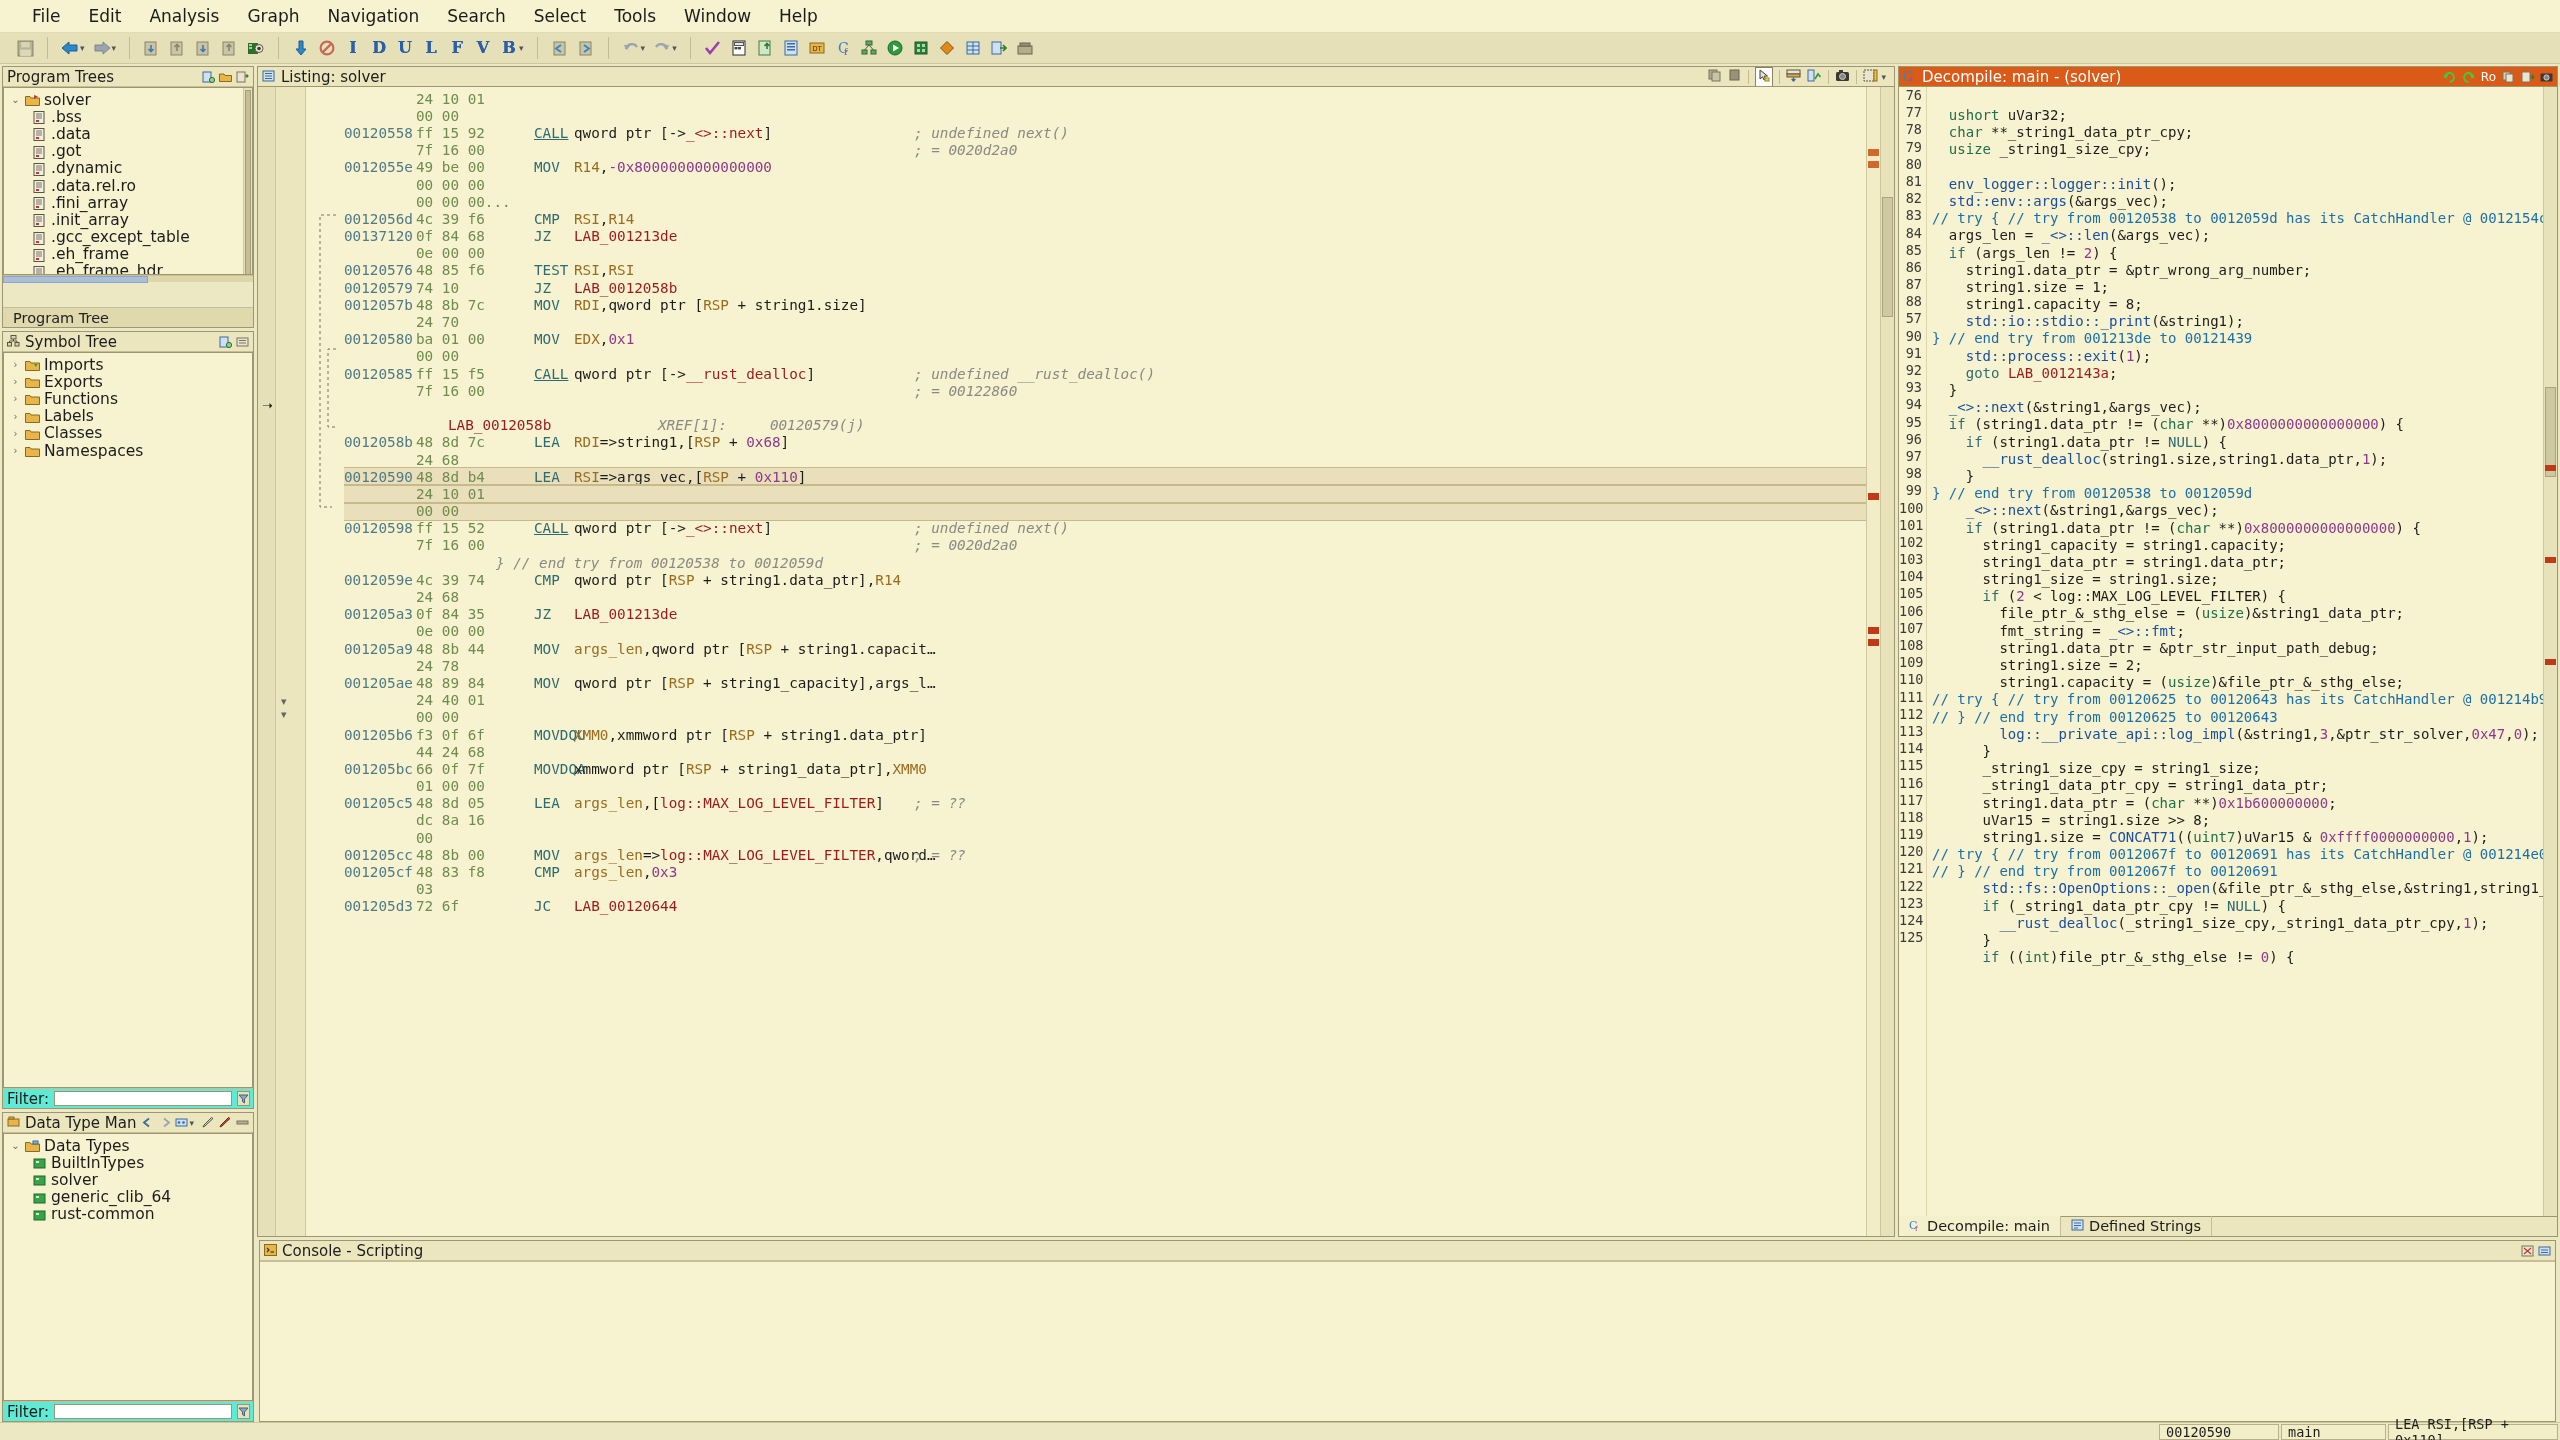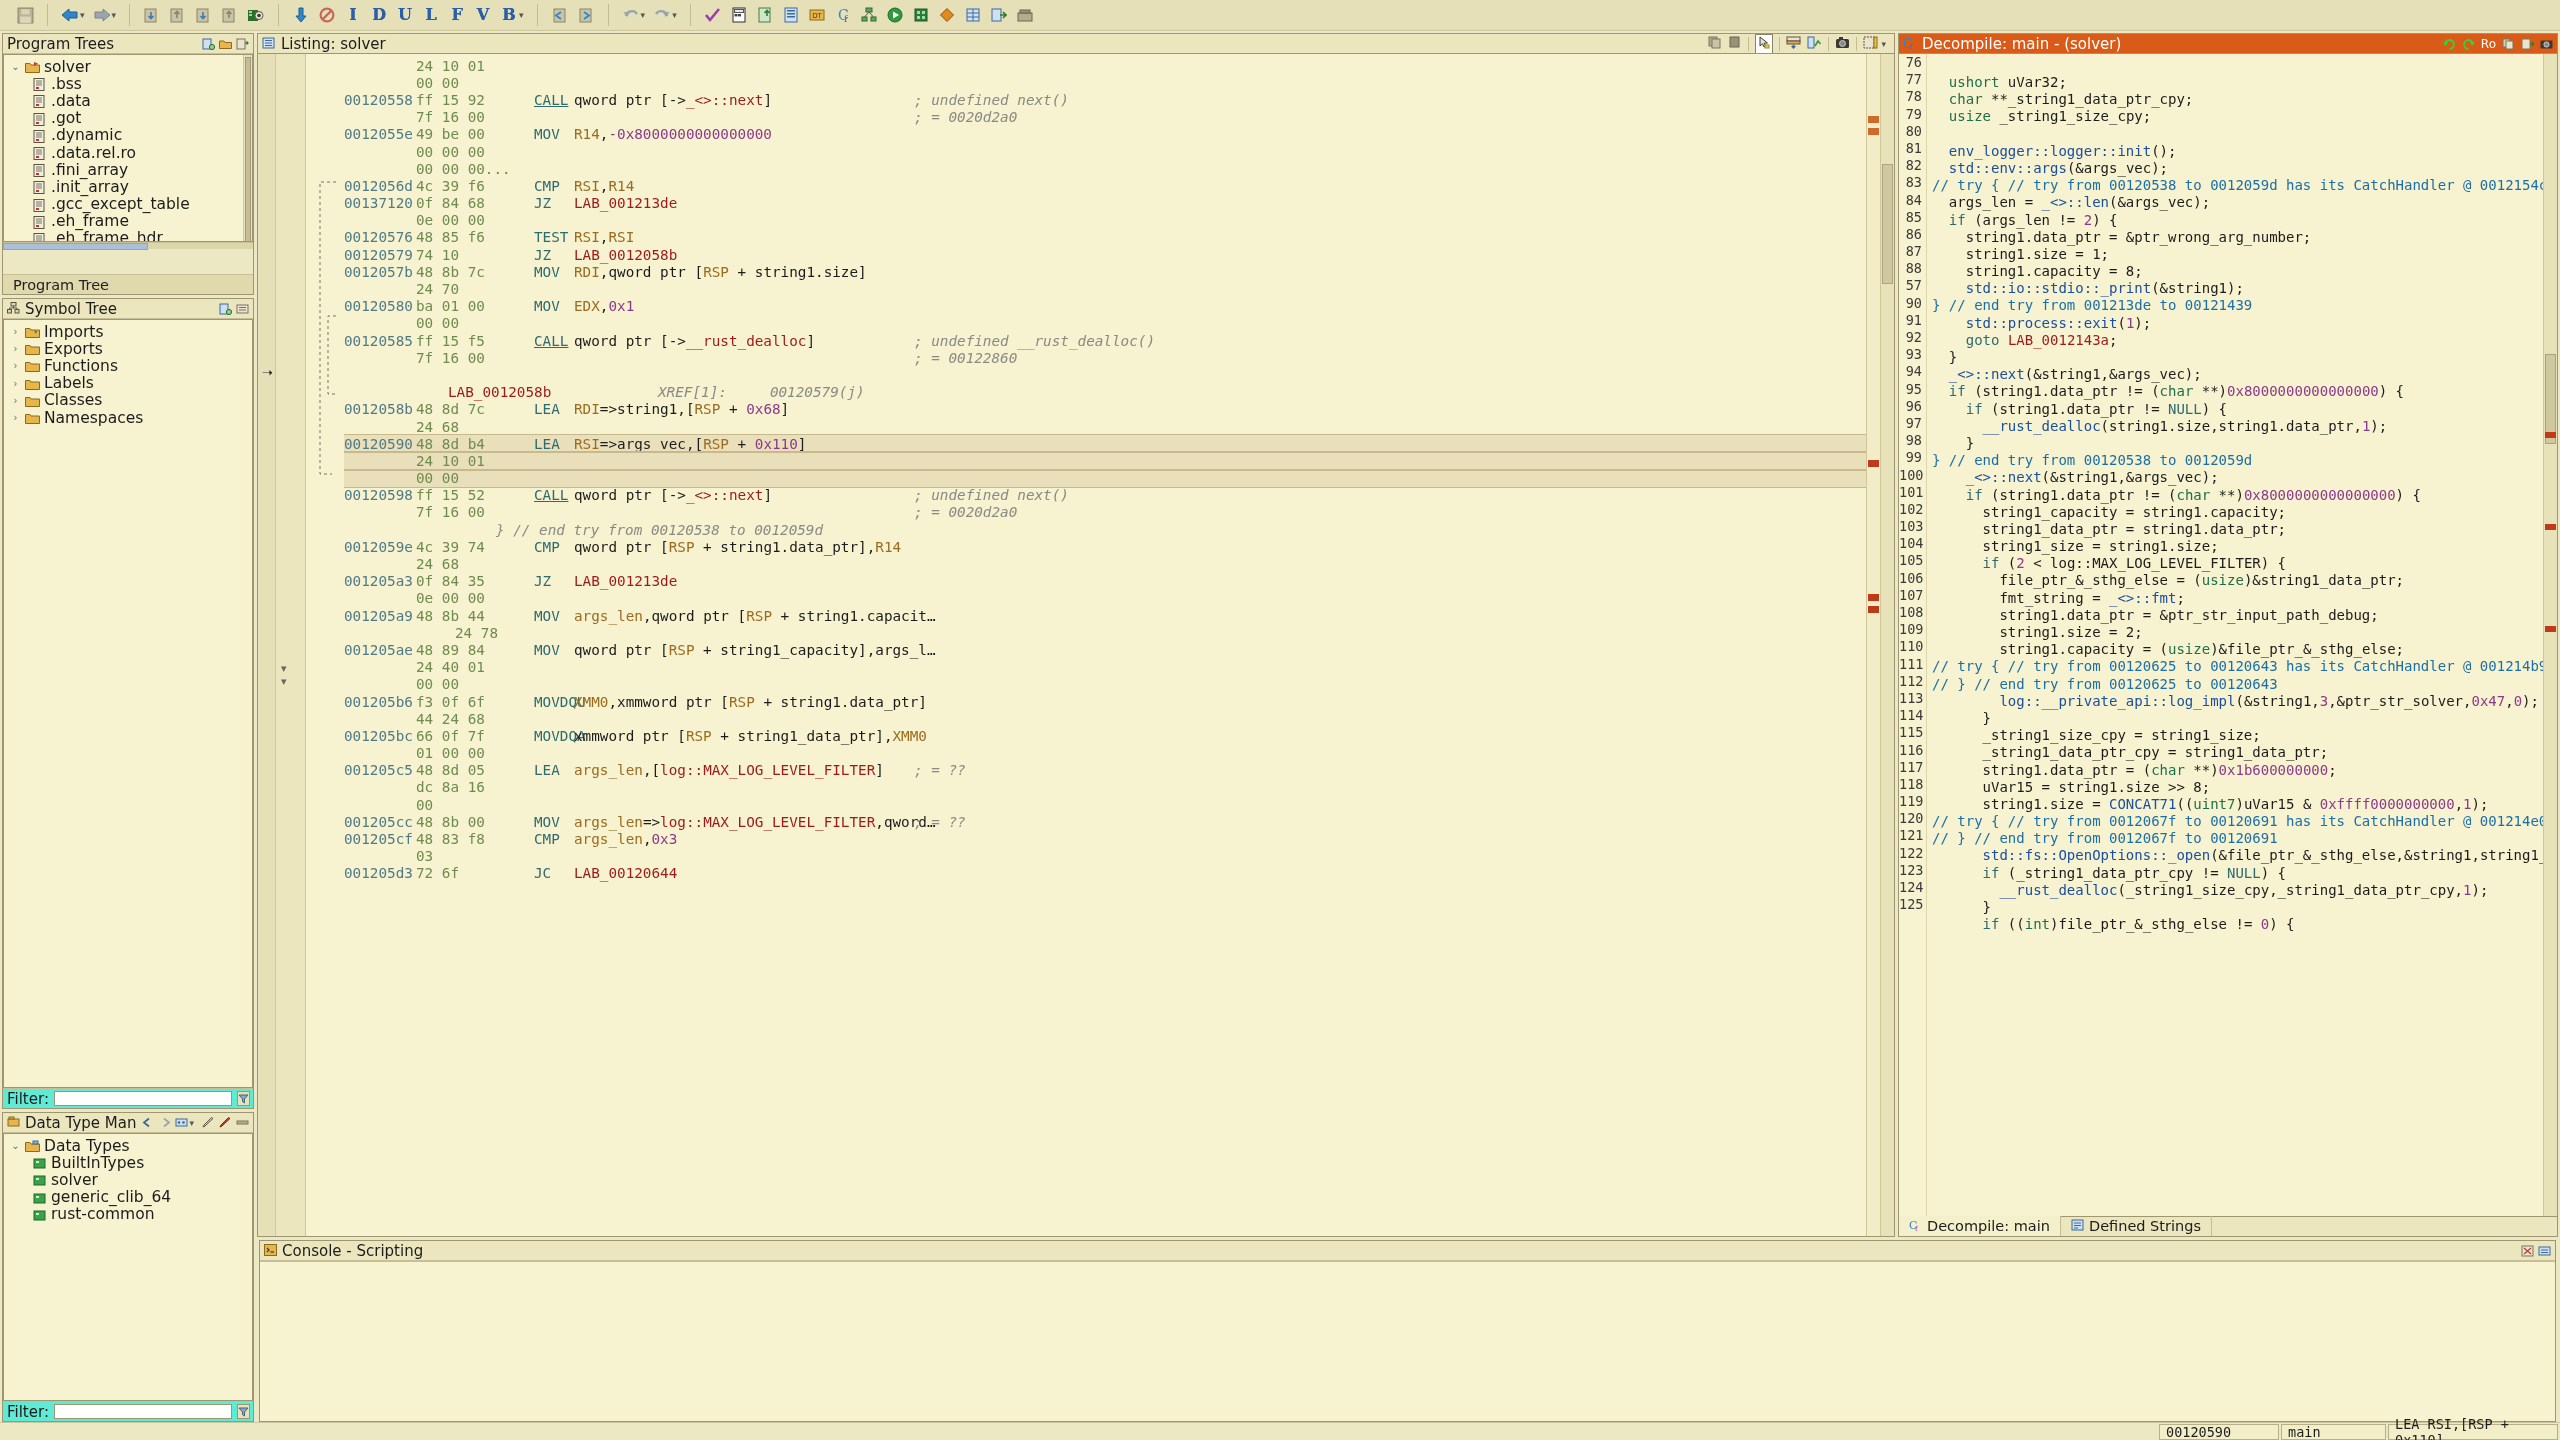--- a/index.html
+++ b/index.html
@@ -140,20 +140,32 @@
   .statusbar .grow { flex:1; }
   .sb-cell { background:#f2eec8; border:1px solid #b8b08a; height:16px; display:flex;
              align-items:center; padding:0 6px; font-family:"DejaVu Sans Mono",monospace;
              font-size:13.5px; }
 </style>
 </head>
 <body>
 
 <div class="app">
 
+  <div class="menubar">
+    <div class="mi">File</div>
+    <div class="mi">Edit</div>
+    <div class="mi">Analysis</div>
+    <div class="mi">Graph</div>
+    <div class="mi">Navigation</div>
+    <div class="mi">Search</div>
+    <div class="mi">Select</div>
+    <div class="mi">Tools</div>
+    <div class="mi">Window</div>
+    <div class="mi">Help</div>
+  </div>
 
   <div class="toolbar">
     <div class="tb-btn">
       <svg width="17" height="17" viewBox="0 0 16 16">
           <rect x="1" y="1" width="14" height="14" fill="#b9b394" stroke="#8b8467"></rect>
           <rect x="4" y="2" width="8" height="5" fill="#d8d3b4"></rect>
           <rect x="3" y="9" width="10" height="6" fill="#ddd8bb"></rect>
         </svg>
     </div>
     <div class="tb-sep"></div>
@@ -803,21 +815,21 @@
                   <div class="asm-line sel"><span class="c-addr" style="display:inline-block;width:72px;">        </span><span class="c-bytes" style="display:inline-block;width:82px;">24 10 01</span><span style="display:inline-block;width:76px;padding-left:36px;"></span><span style="display:inline-block;width:340px;"></span></div>
                   <div class="asm-line sel"><span class="c-addr" style="display:inline-block;width:72px;">        </span><span class="c-bytes" style="display:inline-block;width:82px;">00 00</span><span style="display:inline-block;width:76px;padding-left:36px;"></span><span style="display:inline-block;width:340px;"></span></div>
                   <div class="asm-line"><span class="c-addr" style="display:inline-block;width:72px;">00120598</span><span class="c-bytes" style="display:inline-block;width:82px;">ff 15 52</span><span style="display:inline-block;width:76px;padding-left:36px;"><span class="c-mnem-call">CALL</span></span><span style="display:inline-block;width:340px;">qword ptr [-&gt;<span class="c-sym">_&lt;&gt;::next</span>]</span><span class="c-cmt">; undefined next()</span></div>
                   <div class="asm-line"><span class="c-addr" style="display:inline-block;width:72px;">        </span><span class="c-bytes" style="display:inline-block;width:82px;">7f 16 00</span><span style="display:inline-block;width:76px;padding-left:36px;"></span><span style="display:inline-block;width:340px;"></span><span class="c-cmt">; = 0020d2a0</span></div>
                   <div class="asm-line"><span style="display:inline-block;width:152px;"></span><span class="c-cmt">} // end try from 00120538 to 0012059d</span></div>
                   <div class="asm-line"><span class="c-addr" style="display:inline-block;width:72px;">0012059e</span><span class="c-bytes" style="display:inline-block;width:82px;">4c 39 74</span><span style="display:inline-block;width:76px;padding-left:36px;"><span class="c-mnem">CMP</span></span><span style="display:inline-block;width:340px;">qword ptr [<span class="c-reg">RSP</span> + string1.data_ptr],<span class="c-reg">R14</span></span></div>
                   <div class="asm-line"><span class="c-addr" style="display:inline-block;width:72px;">        </span><span class="c-bytes" style="display:inline-block;width:82px;">24 68</span><span style="display:inline-block;width:76px;padding-left:36px;"></span><span style="display:inline-block;width:340px;"></span></div>
                   <div class="asm-line"><span class="c-addr" style="display:inline-block;width:72px;">001205a3</span><span class="c-bytes" style="display:inline-block;width:82px;">0f 84 35</span><span style="display:inline-block;width:76px;padding-left:36px;"><span class="c-mnem">JZ</span></span><span style="display:inline-block;width:340px;"><span class="c-lab">LAB_001213de</span></span></div>
                   <div class="asm-line"><span class="c-addr" style="display:inline-block;width:72px;">        </span><span class="c-bytes" style="display:inline-block;width:82px;">0e 00 00</span><span style="display:inline-block;width:76px;padding-left:36px;"></span><span style="display:inline-block;width:340px;"></span></div>
                   <div class="asm-line"><span class="c-addr" style="display:inline-block;width:72px;">001205a9</span><span class="c-bytes" style="display:inline-block;width:82px;">48 8b 44</span><span style="display:inline-block;width:76px;padding-left:36px;"><span class="c-mnem">MOV</span></span><span style="display:inline-block;width:340px;"><span class="c-reg">args_len</span>,qword ptr [<span class="c-reg">RSP</span> + string1.capacit…</span></div>
-                  <div class="asm-line"><span class="c-addr" style="display:inline-block;width:72px;">        </span><span class="c-bytes" style="display:inline-block;width:82px;margin-left:39px;">24 78</span><span style="display:inline-block;width:76px;padding-left:36px;"></span><span style="display:inline-block;width:340px;"></span></div>
+                  <div class="asm-line"><span class="c-addr" style="display:inline-block;width:72px;">        </span><span class="c-bytes" style="display:inline-block;width:82px;">24 78</span><span style="display:inline-block;width:76px;padding-left:36px;"></span><span style="display:inline-block;width:340px;"></span></div>
                   <div class="asm-line"><span class="c-addr" style="display:inline-block;width:72px;">001205ae</span><span class="c-bytes" style="display:inline-block;width:82px;">48 89 84</span><span style="display:inline-block;width:76px;padding-left:36px;"><span class="c-mnem">MOV</span></span><span style="display:inline-block;width:340px;">qword ptr [<span class="c-reg">RSP</span> + string1_capacity],args_l…</span></div>
                   <div class="asm-line"><span class="c-addr" style="display:inline-block;width:72px;">        </span><span class="c-bytes" style="display:inline-block;width:82px;">24 40 01</span><span style="display:inline-block;width:76px;padding-left:36px;"></span><span style="display:inline-block;width:340px;"></span></div>
                   <div class="asm-line"><span class="c-addr" style="display:inline-block;width:72px;">        </span><span class="c-bytes" style="display:inline-block;width:82px;">00 00</span><span style="display:inline-block;width:76px;padding-left:36px;"></span><span style="display:inline-block;width:340px;"></span></div>
                   <div class="asm-line"><span class="c-addr" style="display:inline-block;width:72px;">001205b6</span><span class="c-bytes" style="display:inline-block;width:82px;">f3 0f 6f</span><span style="display:inline-block;width:76px;padding-left:36px;"><span class="c-mnem">MOVDQU</span></span><span style="display:inline-block;width:340px;"><span class="c-reg">XMM0</span>,xmmword ptr [<span class="c-reg">RSP</span> + string1.data_ptr]</span></div>
                   <div class="asm-line"><span class="c-addr" style="display:inline-block;width:72px;">        </span><span class="c-bytes" style="display:inline-block;width:82px;">44 24 68</span><span style="display:inline-block;width:76px;padding-left:36px;"></span><span style="display:inline-block;width:340px;"></span></div>
                   <div class="asm-line"><span class="c-addr" style="display:inline-block;width:72px;">001205bc</span><span class="c-bytes" style="display:inline-block;width:82px;">66 0f 7f</span><span style="display:inline-block;width:76px;padding-left:36px;"><span class="c-mnem">MOVDQA</span></span><span style="display:inline-block;width:340px;">xmmword ptr [<span class="c-reg">RSP</span> + string1_data_ptr],<span class="c-reg">XMM0</span></span></div>
                   <div class="asm-line"><span class="c-addr" style="display:inline-block;width:72px;">        </span><span class="c-bytes" style="display:inline-block;width:82px;">01 00 00</span><span style="display:inline-block;width:76px;padding-left:36px;"></span><span style="display:inline-block;width:340px;"></span></div>
                   <div class="asm-line"><span class="c-addr" style="display:inline-block;width:72px;">001205c5</span><span class="c-bytes" style="display:inline-block;width:82px;">48 8d 05</span><span style="display:inline-block;width:76px;padding-left:36px;"><span class="c-mnem">LEA</span></span><span style="display:inline-block;width:340px;"><span class="c-reg">args_len</span>,[<span class="c-sym">log::MAX_LOG_LEVEL_FILTER</span>]</span><span class="c-cmt">; = ??</span></div>
                   <div class="asm-line"><span class="c-addr" style="display:inline-block;width:72px;">        </span><span class="c-bytes" style="display:inline-block;width:82px;">dc 8a 16</span><span style="display:inline-block;width:76px;padding-left:36px;"></span><span style="display:inline-block;width:340px;"></span></div>
                   <div class="asm-line"><span class="c-addr" style="display:inline-block;width:72px;">        </span><span class="c-bytes" style="display:inline-block;width:82px;">00</span><span style="display:inline-block;width:76px;padding-left:36px;"></span><span style="display:inline-block;width:340px;"></span></div>

